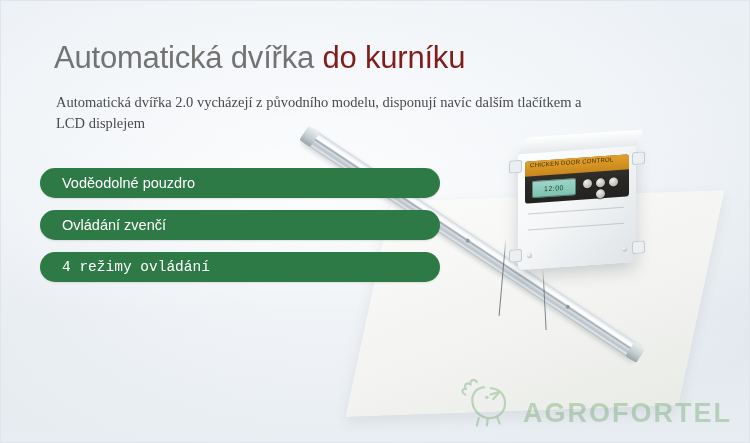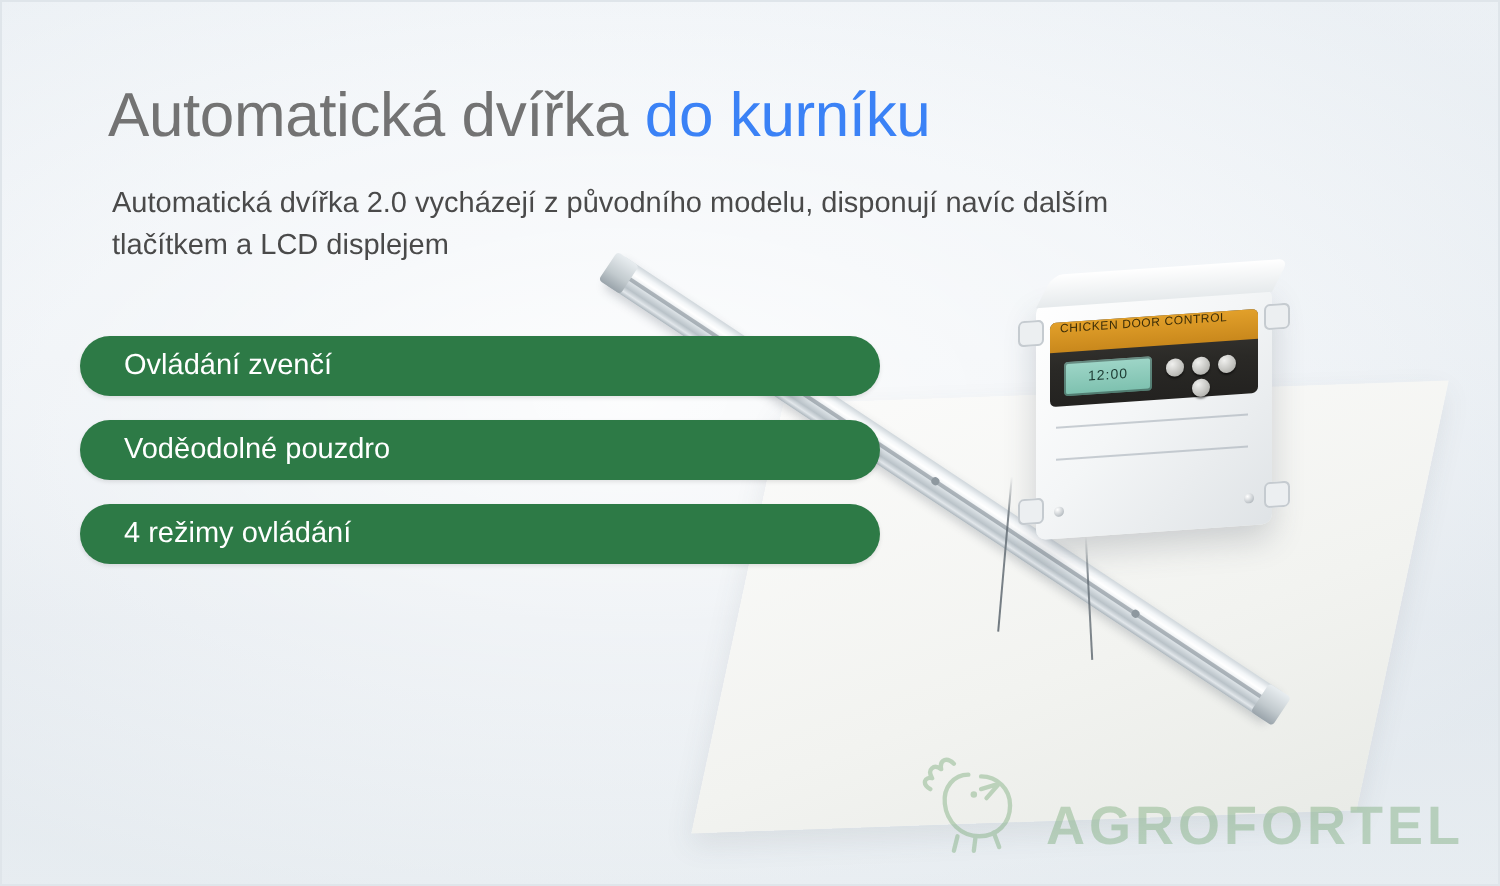--- a/index.html
+++ b/index.html
@@ -51,32 +51,33 @@
     top: 38px;
     font-size: 31px;
     line-height: 40px;
     letter-spacing: -0.2px;
     white-space: nowrap;
   }
   .headline .hl-strong {
     color: #737373;
   }
   .headline .hl-rest {
-    color: #3b82f6;
+    color: #7f1d1d;
   }
 
   
   .subtitle {
     position: absolute;
     left: 56px;
     top: 92px;
     width: 540px;
     font-size: 14.5px;
     line-height: 21px;
     color: #4a4a4a;
+    font-family: Liberation Serif, serif;
   }
 
   
   .pills {
     position: absolute;
     left: 40px;
     top: 168px;
     width: 420px;
   }
   .pill {
@@ -91,21 +92,21 @@
   }
   .pill-label {
     color: #ffffff;
     font-size: 14.5px;
     padding-left: 22px;
     white-space: nowrap;
   }
   .pill-w1 { width: 400px; }
   .pill-w2 { width: 400px; }
   .pill-w3 { width: 400px; }
-  .pill-w4 { width: 400px; }
+  .pill-w4 { width: 400px; font-family: Liberation Mono, monospace; }
 
   
   .product {
     position: absolute;
     right: 0;
     top: 0;
     width: 420px;
     height: 443px;
   }
   
@@ -370,25 +371,25 @@
     </div>
   </div>
 
   <div class="headline">
     <span class="hl-strong">Automatická dvířka</span><span class="hl-rest"> do kurníku</span>
   </div>
 
   <div class="subtitle">Automatická dvířka 2.0 vycházejí z původního modelu, disponují navíc dalším tlačítkem a LCD displejem</div>
 
   <div class="pills">
+    <div class="pill pill-w1">
+      <span class="pill-label">Voděodolné pouzdro</span>
+    </div>
     <div class="pill pill-w2">
       <span class="pill-label">Ovládání zvenčí</span>
-    </div>
-    <div class="pill pill-w1">
-      <span class="pill-label">Voděodolné pouzdro</span>
     </div>
     <div class="pill pill-w4">
       <span class="pill-label">4 režimy ovládání</span>
     </div>
   </div>
 
   <div class="watermark">
     <svg class="wm-mark" viewBox="0 0 64 64">
       <g fill="none" stroke="#7fae7f" stroke-width="2.4" stroke-linecap="round" stroke-linejoin="round">
         <path d="M22 12 C18 8, 14 10, 15 15 C11 12, 7 15, 10 20 C6 19, 4 23, 9 26"></path>

